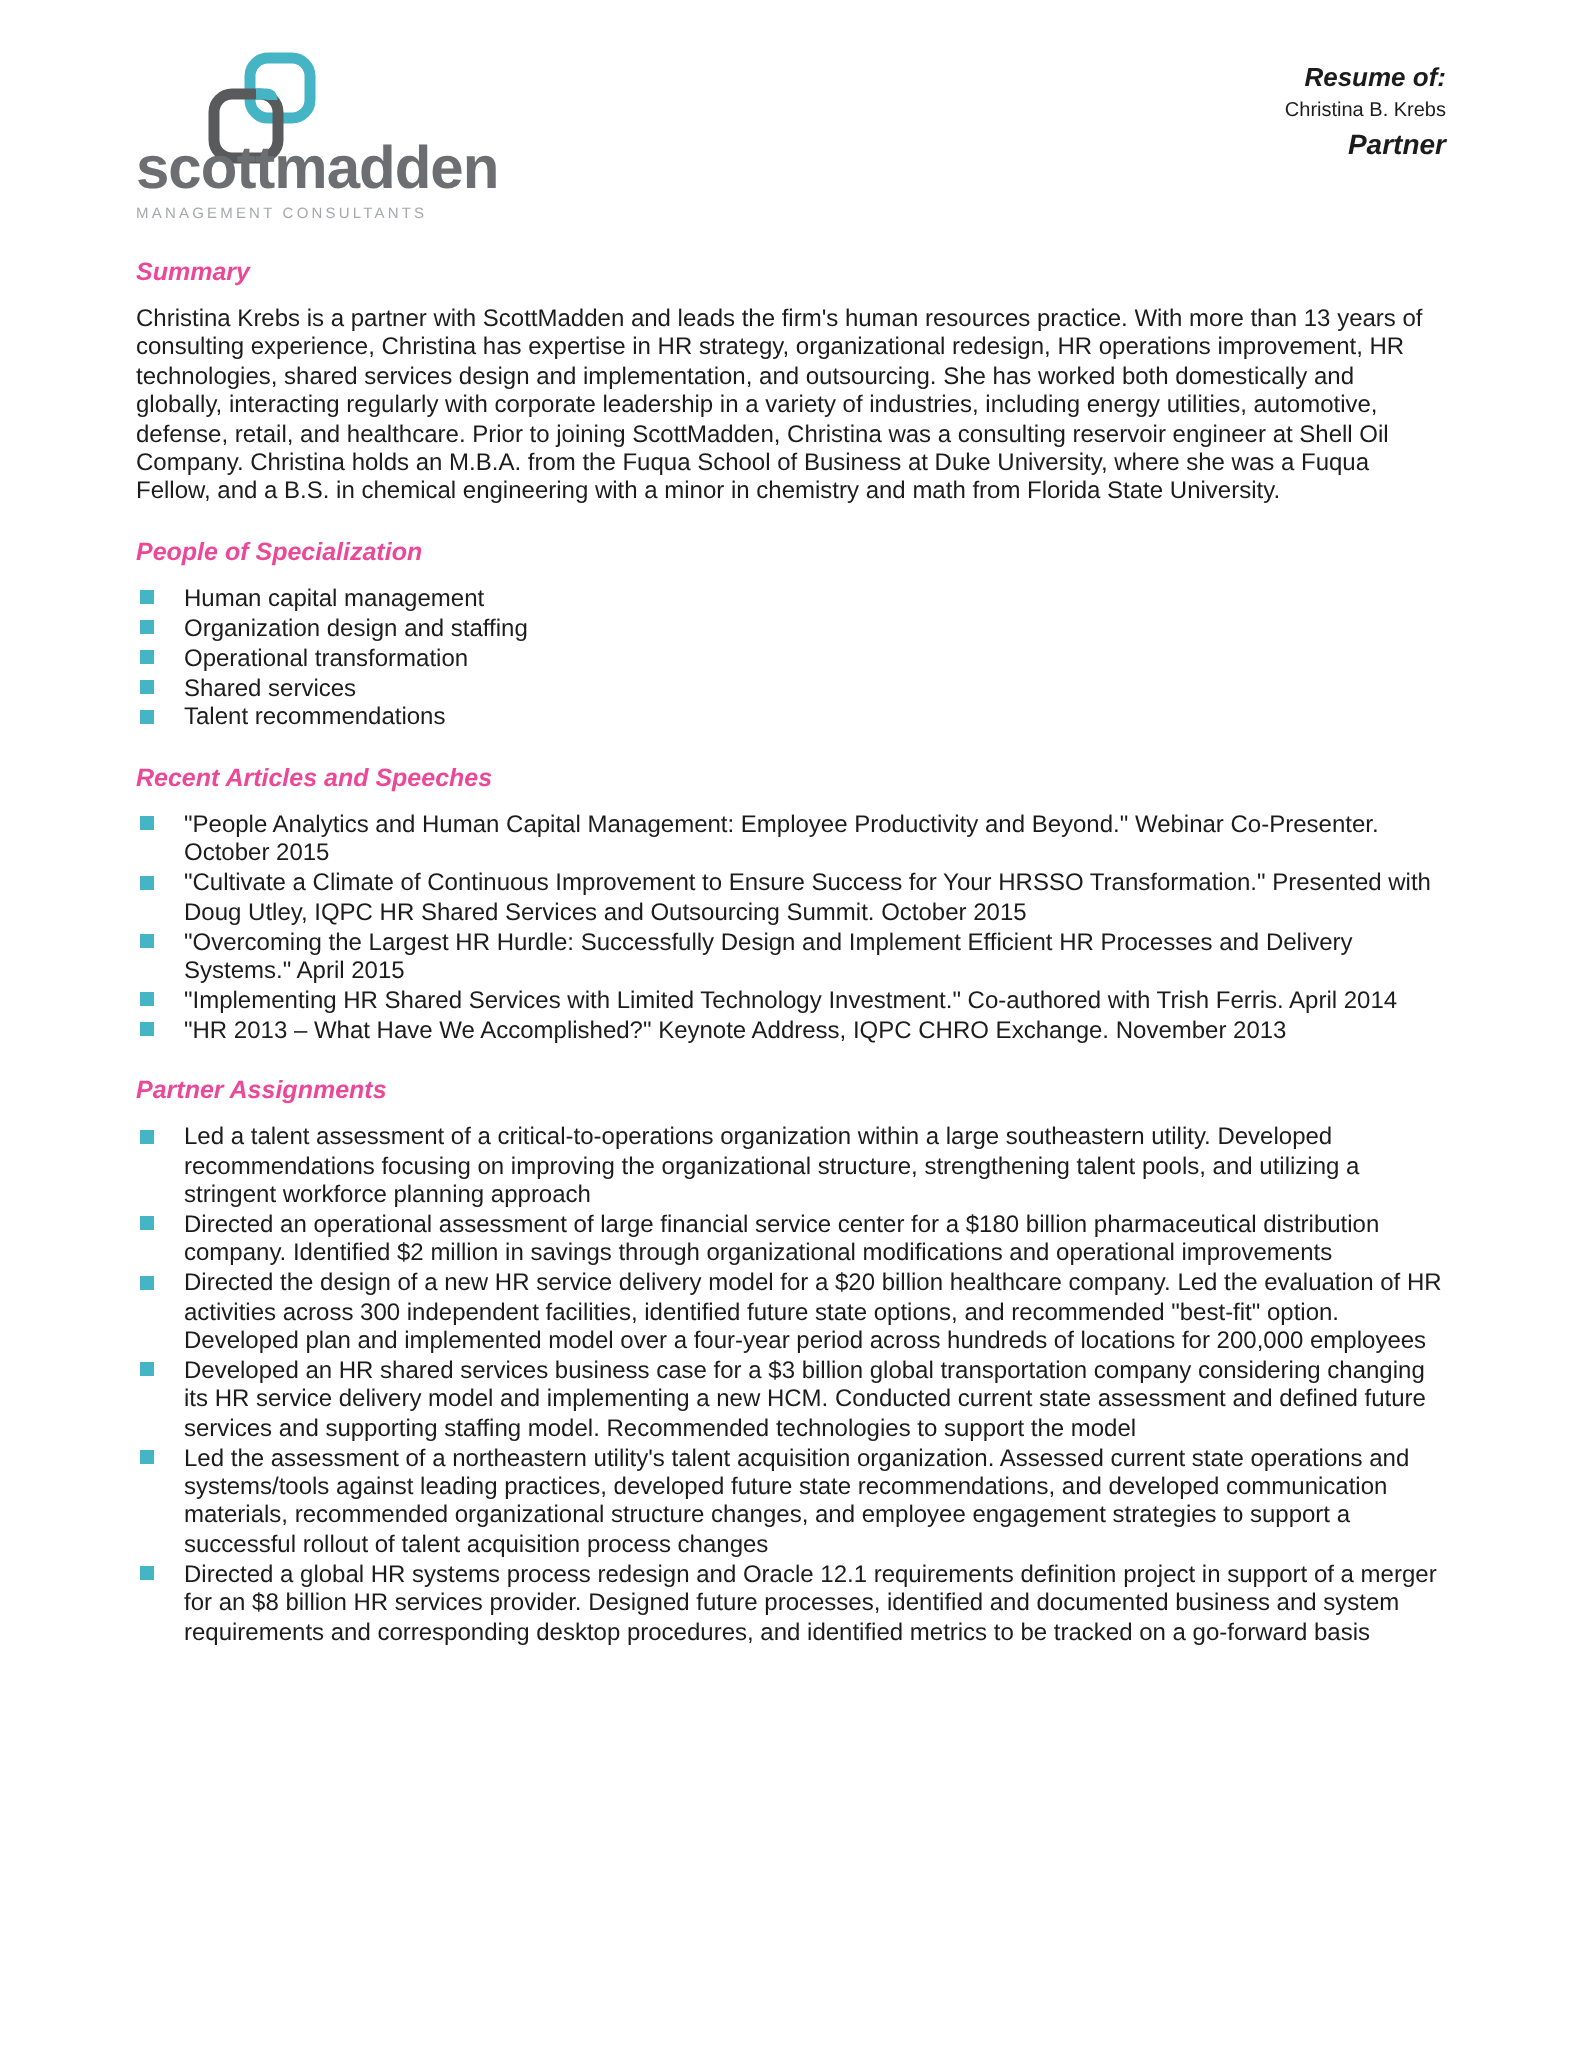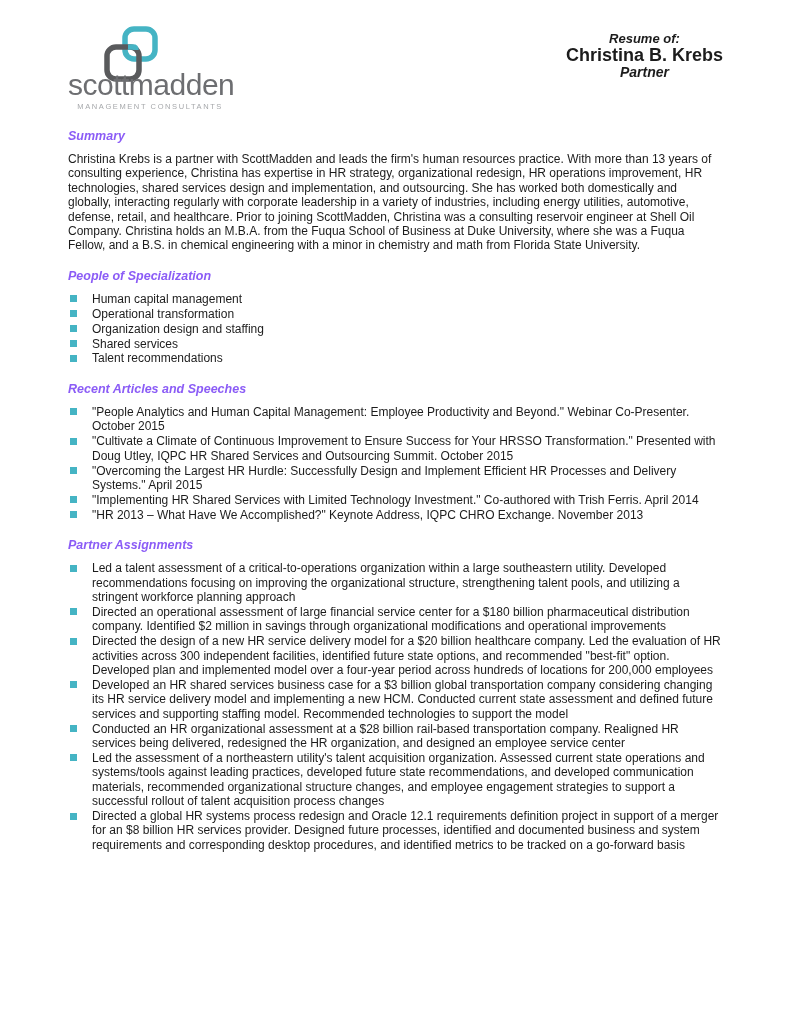--- a/index.html
+++ b/index.html
@@ -21,45 +21,45 @@
   .header {
     display: flex;
     justify-content: space-between;
     align-items: flex-start;
     margin-bottom: 18px;
   }
   .logo-block { display: inline-block; }
   .logo-mark { display: block; margin-left: 34px; height: 58px; width: 60px; }
   .logo-word {
     font-size: 30px;
-    font-weight: 400;
+    font-weight: 700;
     letter-spacing: -0.5px;
     color: #6d6e71;
     line-height: 30px;
     margin-top: -14px;
   }
   .logo-tagline {
     font-size: 7.5px;
     letter-spacing: 1.6px;
     color: #a6a8ab;
-    text-align: center;
+    text-align: left;
     margin-top: 2px;
     padding-right: 2px;
   }
   .resume-of-block {
-    text-align: center;
+    text-align: right;
     padding-top: 4px;
     line-height: 17px;
   }
   .resume-of-label { font-style: italic; font-weight: bold; font-size: 13px; }
-  .resume-name { font-weight: bold; font-size: 18px; }
+  .resume-name { font-weight: normal; font-size: 10px; }
   .resume-title { font-weight: bold; font-size: 14px; font-style: italic; }
   
   .section-heading {
-    color: #8b5cf6;
+    color: #ec4899;
     font-weight: bold;
     font-style: italic;
     font-size: 12.5px;
     margin-top: 16px;
     margin-bottom: 9px;
   }
   .body-text {
     font-size: 12px;
     line-height: 14.4px;
   }
@@ -104,39 +104,38 @@
       <div class="resume-title">Partner</div>
     </div>
   </div>
 
   <div class="section-heading">Summary</div>
   <div class="body-text">Christina Krebs is a partner with ScottMadden and leads the firm's human resources practice. With more than 13 years of consulting experience, Christina has expertise in HR strategy, organizational redesign, HR operations improvement, HR technologies, shared services design and implementation, and outsourcing. She has worked both domestically and globally, interacting regularly with corporate leadership in a variety of industries, including energy utilities, automotive, defense, retail, and healthcare. Prior to joining ScottMadden, Christina was a consulting reservoir engineer at Shell Oil Company. Christina holds an M.B.A. from the Fuqua School of Business at Duke University, where she was a Fuqua Fellow, and a B.S. in chemical engineering with a minor in chemistry and math from Florida State University.</div>
 
   <div class="section-heading">People of Specialization</div>
   <ul class="bullet-list">
     <li><span class="sq"></span><span>Human capital management</span></li>
+    <li><span class="sq"></span><span>Organization design and staffing</span></li>
     <li><span class="sq"></span><span>Operational transformation</span></li>
-    <li><span class="sq"></span><span>Organization design and staffing</span></li>
     <li><span class="sq"></span><span>Shared services</span></li>
     <li><span class="sq"></span><span>Talent recommendations</span></li>
   </ul>
 
   <div class="section-heading">Recent Articles and Speeches</div>
   <ul class="bullet-list">
     <li><span class="sq"></span><span>"People Analytics and Human Capital Management: Employee Productivity and Beyond." Webinar Co-Presenter. October 2015</span></li>
     <li><span class="sq"></span><span>"Cultivate a Climate of Continuous Improvement to Ensure Success for Your HRSSO Transformation." Presented with Doug Utley, IQPC HR Shared Services and Outsourcing Summit. October 2015</span></li>
     <li><span class="sq"></span><span>"Overcoming the Largest HR Hurdle: Successfully Design and Implement Efficient HR Processes and Delivery Systems." April 2015</span></li>
     <li><span class="sq"></span><span>"Implementing HR Shared Services with Limited Technology Investment." Co-authored with Trish Ferris. April 2014</span></li>
     <li><span class="sq"></span><span>"HR 2013 – What Have We Accomplished?" Keynote Address, IQPC CHRO Exchange. November 2013</span></li>
   </ul>
 
   <div class="section-heading">Partner Assignments</div>
   <ul class="bullet-list">
     <li><span class="sq"></span><span>Led a talent assessment of a critical-to-operations organization within a large southeastern utility. Developed recommendations focusing on improving the organizational structure, strengthening talent pools, and utilizing a stringent workforce planning approach</span></li>
     <li><span class="sq"></span><span>Directed an operational assessment of large financial service center for a $180 billion pharmaceutical distribution company. Identified $2 million in savings through organizational modifications and operational improvements</span></li>
     <li><span class="sq"></span><span>Directed the design of a new HR service delivery model for a $20 billion healthcare company. Led the evaluation of HR activities across 300 independent facilities, identified future state options, and recommended "best-fit" option. Developed plan and implemented model over a four-year period across hundreds of locations for 200,000 employees</span></li>
     <li><span class="sq"></span><span>Developed an HR shared services business case for a $3 billion global transportation company considering changing its HR service delivery model and implementing a new HCM. Conducted current state assessment and defined future services and supporting staffing model. Recommended technologies to support the model</span></li>
-    <li><span class="sq"></span><span>Conducted an HR organizational assessment at a $28 billion rail-based transportation company. Realigned HR services being delivered, redesigned the HR organization, and designed an employee service center</span></li>
     <li><span class="sq"></span><span>Led the assessment of a northeastern utility's talent acquisition organization. Assessed current state operations and systems/tools against leading practices, developed future state recommendations, and developed communication materials, recommended organizational structure changes, and employee engagement strategies to support a successful rollout of talent acquisition process changes</span></li>
     <li><span class="sq"></span><span>Directed a global HR systems process redesign and Oracle 12.1 requirements definition project in support of a merger for an $8 billion HR services provider. Designed future processes, identified and documented business and system requirements and corresponding desktop procedures, and identified metrics to be tracked on a go-forward basis</span></li>
   </ul>
 
 </div>
 
 </body></html>

